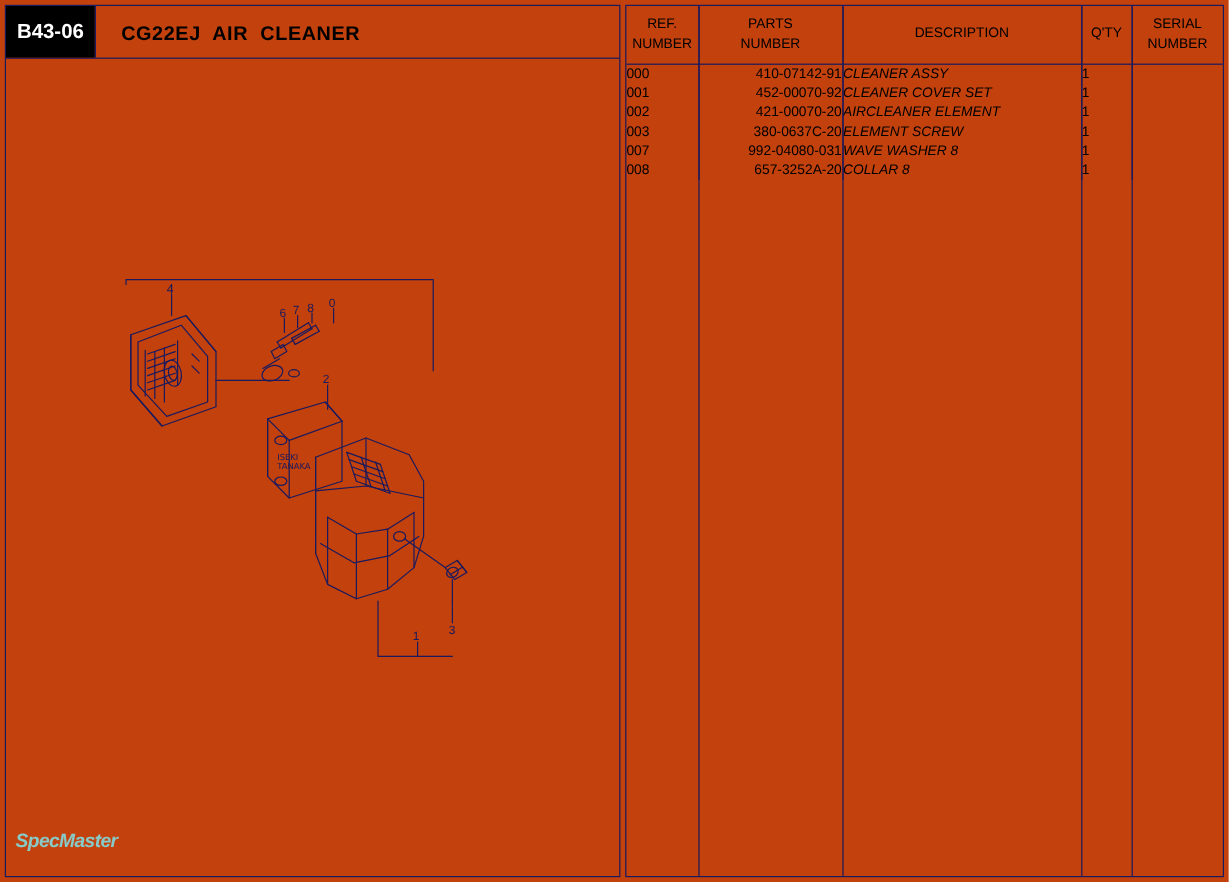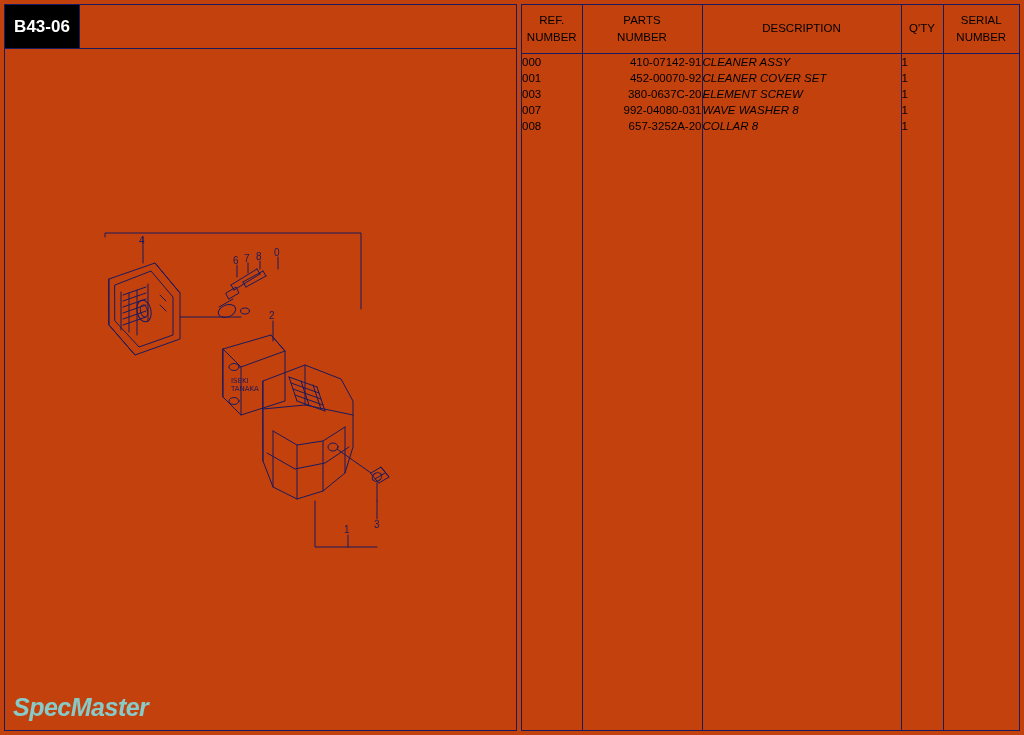--- a/index.html
+++ b/index.html
@@ -151,39 +151,40 @@
     bottom: 0;
     width: 1px;
     background: #1a1a5e;
   }
 
   
   #watermark {
     position: absolute;
     left: 8px;
     top: 688px;
-    font-size: 25px;
+    font-size: 16px;
     font-style: italic;
     font-weight: bold;
     color: #7fe3e8;
     opacity: 0.85;
     letter-spacing: -0.5px;
     user-select: none;
   }
 </style>
 </head>
 <body>
 
 <div id="page">
 
   <div id="left-panel">
 
     <div id="left-header">
       <div id="code-badge">B43-06</div>
       <div id="header-sep"></div>
+      <div id="left-title">CG22EJ  AIR  CLEANER</div>
     </div>
 
     <div id="diagram-area">
       <svg id="diagram-svg" width="511" height="681" viewBox="0 0 511 681">
         <g fill="none" stroke="#1a1a5e" stroke-width="1" stroke-linecap="round" stroke-linejoin="round">
 
           <path d="M100 188 L100 184 L356 184 L356 260"></path>
           <path d="M138 188 L138 195"></path>
 
           <path d="M104 230 L150 214 L175 244 L175 290 L130 306 L104 276 Z"></path>
@@ -348,20 +349,27 @@
             <td class="serial"></td>
           </tr>
           <tr>
             <td class="ref">001</td>
             <td class="part">452-00070-92</td>
             <td class="desc">CLEANER COVER SET</td>
             <td class="qty">1</td>
             <td class="serial"></td>
           </tr>
           <tr>
+            <td class="ref">002</td>
+            <td class="part">421-00070-20</td>
+            <td class="desc">AIRCLEANER ELEMENT</td>
+            <td class="qty">1</td>
+            <td class="serial"></td>
+          </tr>
+          <tr>
             <td class="ref">003</td>
             <td class="part">380-0637C-20</td>
             <td class="desc">ELEMENT SCREW</td>
             <td class="qty">1</td>
             <td class="serial"></td>
           </tr>
           <tr>
             <td class="ref">007</td>
             <td class="part">992-04080-031</td>
             <td class="desc">WAVE WASHER 8</td>

